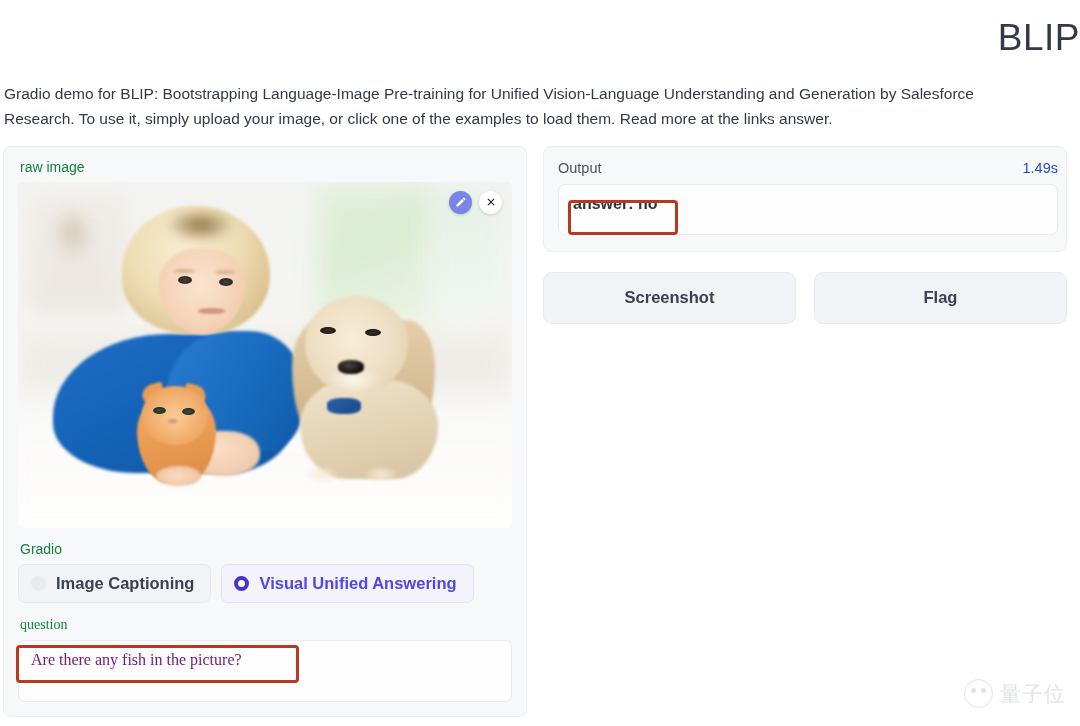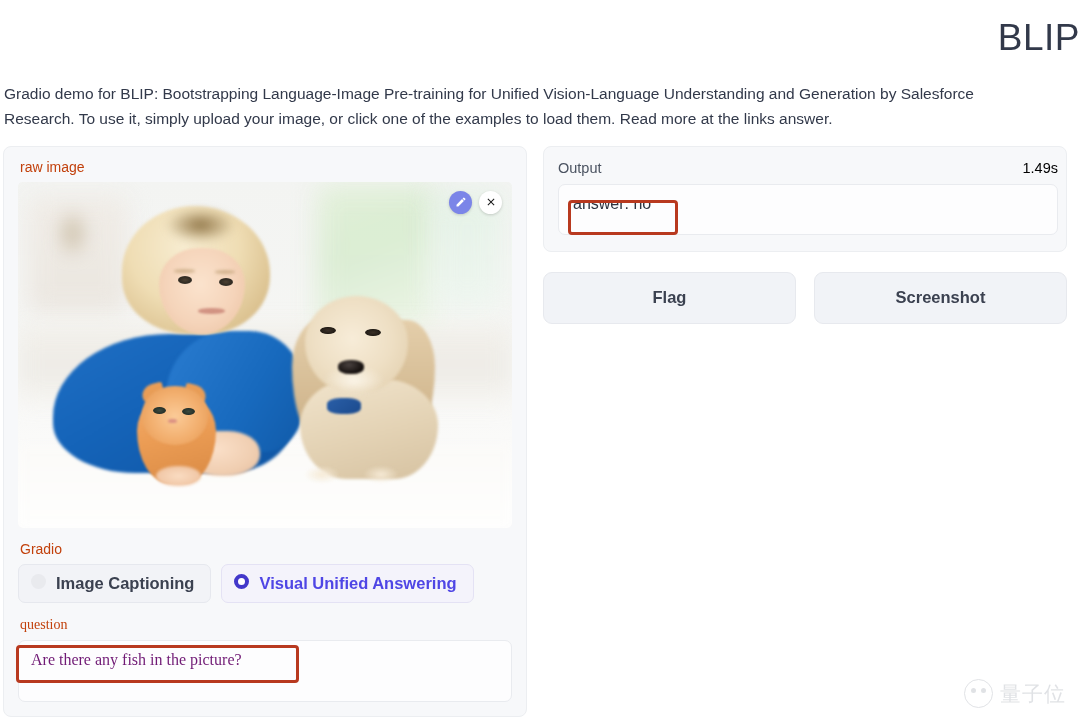--- a/index.html
+++ b/index.html
@@ -58,21 +58,21 @@
   .col-right {
     width: 524px;
     flex: 0 0 524px;
     background: transparent;
     border: none;
   }
 
   
   .field-label {
     font-size: 14px;
-    color: #c2410c;
+    color: #15803d;
     margin: 0 0 7px 2px;
     font-weight: 400;
   }
 
   
   .image-wrap {
     position: relative;
     width: 100%;
     height: 346px;
     border-radius: 5px;
@@ -409,20 +409,21 @@
 
   
   .model-block { margin-top: 13px; }
   .radio-row {
     display: flex;
     gap: 10px;
     align-items: stretch;
   }
   .radio-pill {
     display: flex;
+    align-items: center;
     gap: 10px;
     background: #f2f3f7;
     border: 1px solid #e6e8ee;
     border-radius: 7px;
     padding: 9px 16px 9px 12px;
     font-size: 16.5px;
     font-weight: 700;
     color: #3b4150;
     cursor: pointer;
     box-sizing: border-box;
@@ -497,29 +498,30 @@
     justify-content: space-between;
     align-items: baseline;
     margin-bottom: 8px;
   }
   .output-label {
     font-size: 14.5px;
     color: #4b5361;
   }
   .output-time {
     font-size: 14.5px;
-    color: #000000;
+    color: #1d4ed8;
   }
   .output-box {
     background: #fdfdfe;
     border: 1px solid #e9ebef;
     border-radius: 7px;
     height: 51px;
     padding: 10px 14px;
     box-sizing: border-box;
+    font-weight: bold;
   }
   .output-text {
     font-size: 16px;
     color: #2e3440;
   }
 
   .action-row {
     display: flex;
     gap: 18px;
     margin-top: 20px;
@@ -675,22 +677,22 @@
       <div class="output-head">
         <span class="output-label">Output</span>
         <span class="output-time">1.49s</span>
       </div>
       <div class="output-box">
         <span class="output-text">answer: no</span>
       </div>
     </div>
 
     <div class="action-row">
+      <div class="action-btn">Screenshot</div>
       <div class="action-btn">Flag</div>
-      <div class="action-btn">Screenshot</div>
     </div>
 
   </div>
 </div>
 
 <div class="annot annot-answer"></div>
 <div class="annot annot-question"></div>
 
 <div class="watermark">
   <span class="wm-logo"></span>

